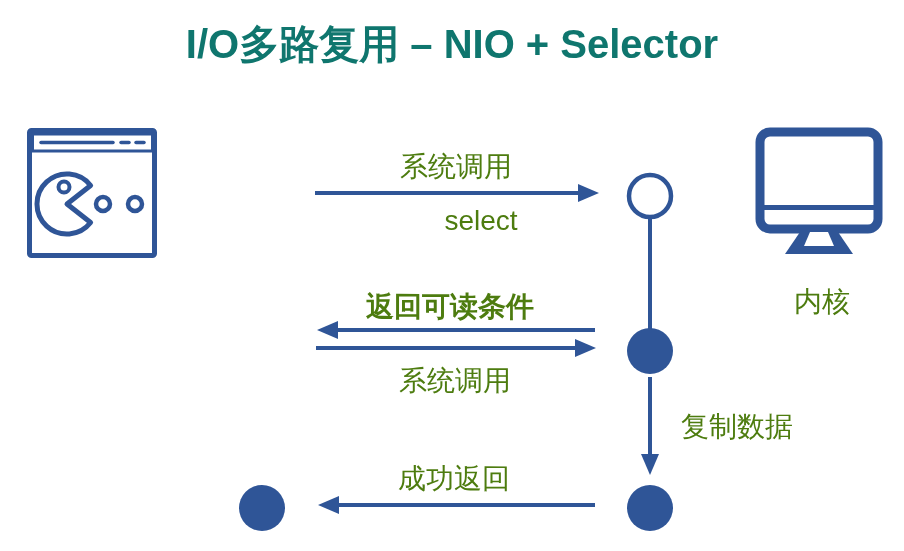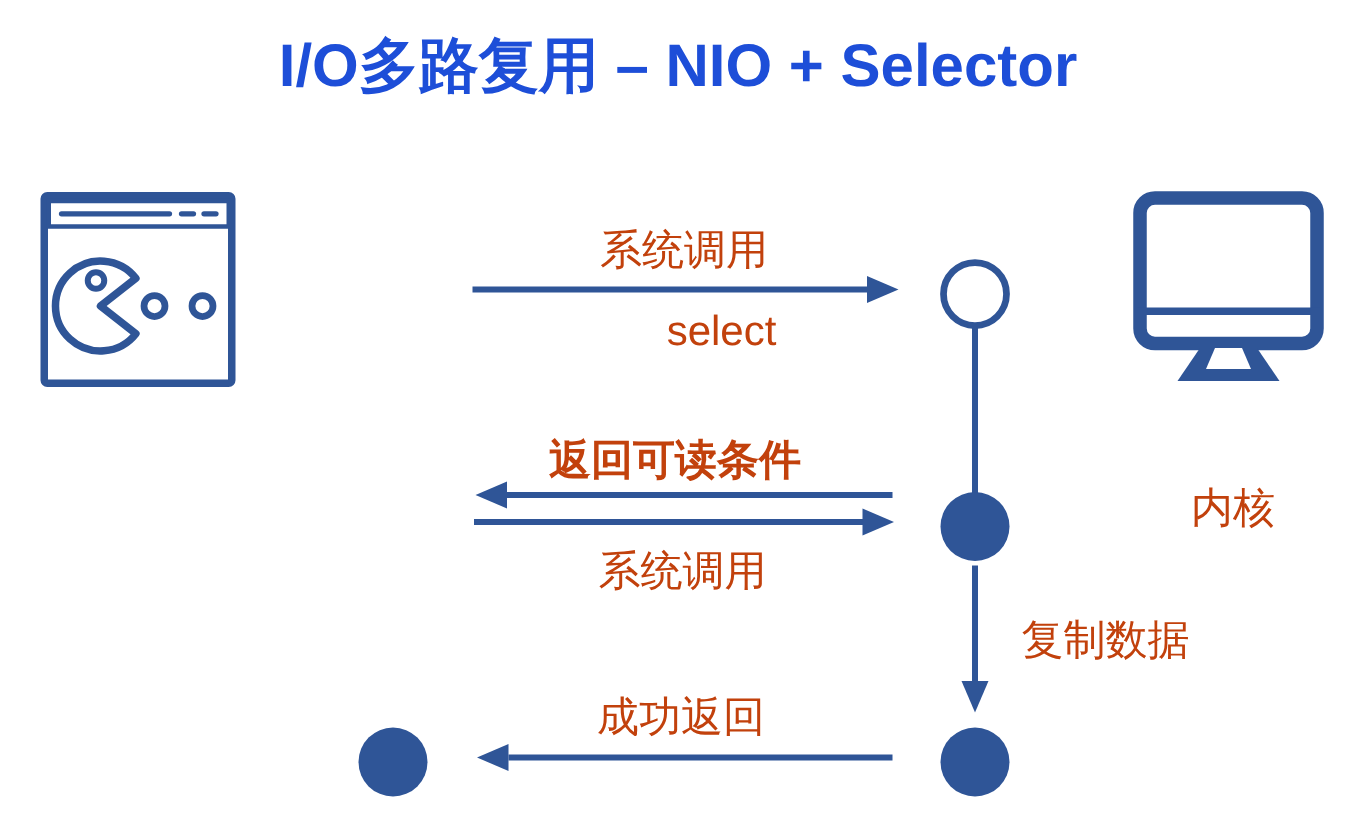--- a/index.html
+++ b/index.html
@@ -10,29 +10,29 @@
     overflow:hidden;
     font-family:"Liberation Sans", sans-serif;
   }
   .title{
     position:absolute;
     top:22px;left:0;width:100%;
     text-align:center;
     font-size:40px;
     font-weight:bold;
     line-height:1.1;
-    color:#1d4ed8;
+    color:#0f766e;
     letter-spacing:0;
   }
   .lbl{
     position:absolute;
     transform:translate(-50%,-50%);
     white-space:nowrap;
     font-size:28px;
-    color:#c2410c;
+    color:#4d7c0f;
     line-height:1;
   }
   svg.layer{
     position:absolute;
     top:0;left:0;
   }
 </style>
 </head>
 <body>
 
@@ -91,21 +91,21 @@
 
     <g>
       <line x1="595" y1="505" x2="339" y2="505" stroke="#2F5597" stroke-width="4"></line>
       <polygon points="318,505 339,496 339,514" fill="#2F5597"></polygon>
     </g>
 
     <circle cx="262" cy="508" r="23" fill="#2F5597"></circle>
   </svg>
 
 
-  <div class="lbl" style="left:822px; top:302px;margin-top:37px;">内核</div>
+  <div class="lbl" style="left:822px; top:302px;">内核</div>
 
   <div class="lbl" style="left:456px; top:167px;">系统调用</div>
 
   <div class="lbl" style="left:481px; top:221px;">select</div>
 
   <div class="lbl" style="left:450px; top:307px;font-weight:bold;">返回可读条件</div>
 
   <div class="lbl" style="left:455px; top:381px;">系统调用</div>
 
   <div class="lbl" style="left:737px; top:427px;">复制数据</div>

